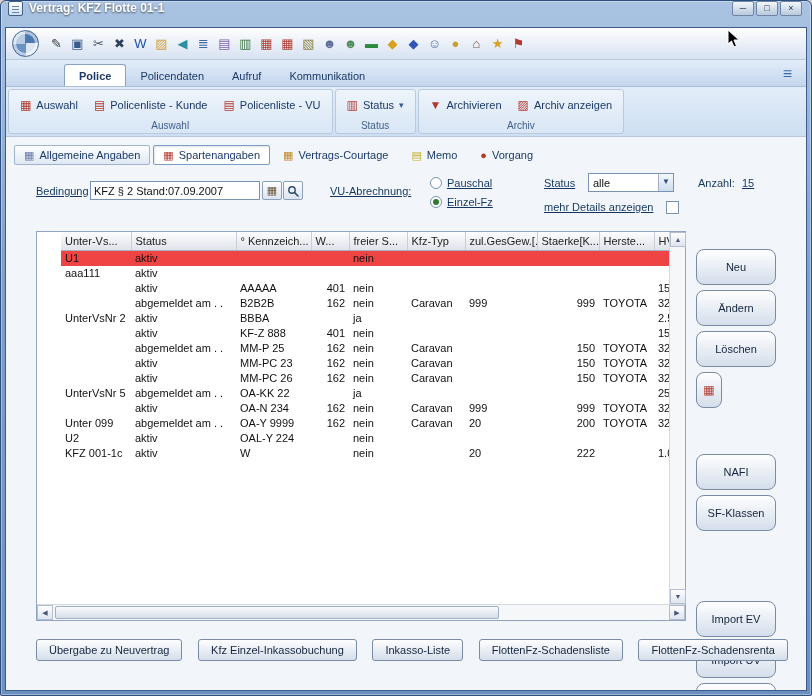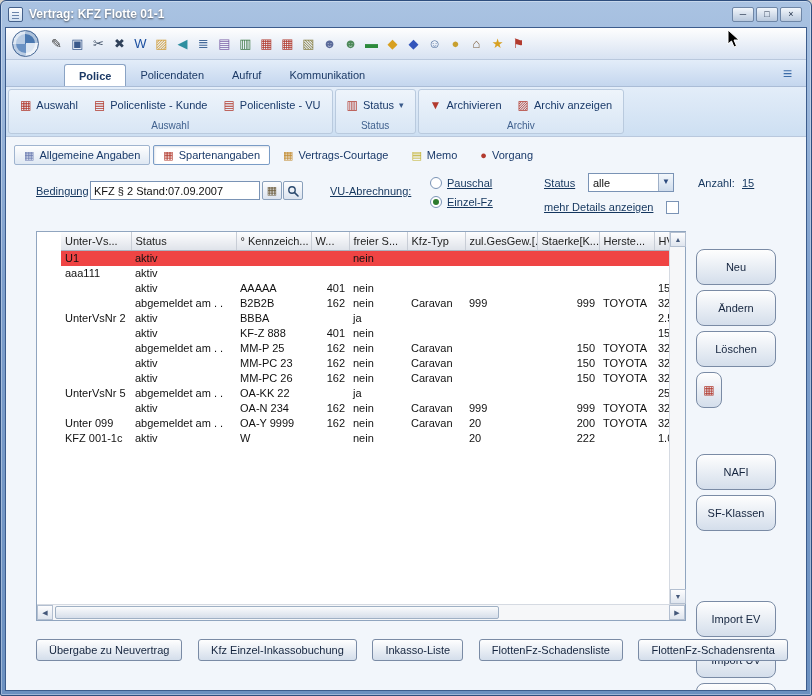--- a/index.html
+++ b/index.html
@@ -4,39 +4,39 @@
 <style>
   *{margin:0;padding:0;box-sizing:border-box;}
   html,body{width:812px;height:696px;overflow:hidden;}
   body{font-family:"Liberation Sans","DejaVu Sans",sans-serif;font-size:11px;background:#d8d4cc;cursor:default;}
 
   .window{position:absolute;left:0;top:0;width:812px;height:696px;
     background:linear-gradient(180deg,#aac3e2 0%,#7e9fcc 40%,#6b90c0 100%);
     border:1px solid #2e4e7e;border-radius:6px 6px 2px 2px;padding:0 4px 4px 4px;
     box-shadow:inset 0 0 0 1px rgba(255,255,255,.35);}
 
-  .titlebar{height:26px;display:flex;align-items:center;gap:6px;padding:0 3px;}
+  .titlebar{height:26px;display:flex;align-items:flex-start;gap:6px;padding:0 3px;}
   .title-icon{width:15px;height:15px;background:linear-gradient(#ffffff,#cfe0f2);border:1px solid #44608a;border-radius:2px;position:relative;}
   .title-icon:before{content:"";position:absolute;left:3px;top:4px;right:3px;height:1px;background:#6a85ab;box-shadow:0 3px 0 #6a85ab,0 6px 0 #6a85ab;}
   .title-text{color:#fff;font-weight:bold;font-size:12px;text-shadow:0 1px 2px rgba(0,0,0,.6);}
   .win-controls{margin-left:auto;display:flex;gap:2px;padding-right:2px;}
   .win-btn{width:22px;height:15px;font-size:9px;line-height:13px;text-align:center;color:#1c2c44;
     background:linear-gradient(#f2f6fb,#b9c9dd);border:1px solid #6e86a6;border-radius:2px;}
 
   .client{height:664px;background:#edf2f9;border:1px solid #3c5c8c;overflow:hidden;}
 
   .toolbar{height:32px;background:linear-gradient(#fefefe,#d7e2f2);border-bottom:1px solid #b9c8dd;display:flex;align-items:center;padding:2px 6px;}
   .logo{width:27px;height:27px;border-radius:50%;margin-right:8px;border:1px solid #4a6a96;
     background:conic-gradient(#4a78b0 0 90deg,#dbe6f3 90deg 180deg,#6a92c4 180deg 270deg,#b8cce4 270deg 360deg);
     box-shadow:inset 0 0 0 3px rgba(255,255,255,.55);}
   .toolbar-icons{display:flex;align-items:center;gap:2px;}
   .tbicon{width:19px;height:19px;font-size:13px;line-height:19px;text-align:center;border-radius:2px;}
 
   .tabstrip{height:27px;background:linear-gradient(#e3edf9,#c4d6ee);display:flex;align-items:flex-end;padding:0 10px 0 58px;border-bottom:1px solid #aabcd6;}
-  .tabs{display:flex;align-items:flex-start;}
+  .tabs{display:flex;align-items:flex-end;}
   .tab{padding:5px 14px 4px;color:#1c3a66;}
   .tab.active{background:#fff;border:1px solid #8aa3c4;border-bottom:none;border-radius:3px 3px 0 0;font-weight:bold;}
   .hamburger{margin-left:auto;color:#3c6ca8;font-size:16px;line-height:16px;padding:0 4px 4px 0;}
 
   .ribbon{height:50px;background:linear-gradient(#e3edf9,#cddff2);border-bottom:1px solid #b9c8dd;display:flex;align-items:stretch;padding:2px;gap:2px;}
   .rgroup{display:flex;flex-direction:column;border:1px solid #b9cade;border-radius:3px;background:linear-gradient(#eef4fb,#d8e6f5);}
   .rgroup-row{flex:1;display:flex;align-items:center;padding:1px 3px;}
   .rbtn{display:flex;align-items:center;gap:5px;padding:3px 8px;color:#1a3a6a;white-space:nowrap;}
   .ricon{font-size:12px;line-height:12px;}
   .rcaret{font-size:9px;color:#3a5a8a;}
@@ -415,20 +415,32 @@
                   <td>OA-Y 9999</td>
                   <td>162</td>
                   <td>nein</td>
                   <td>Caravan</td>
                   <td>20</td>
                   <td>200</td>
                   <td>TOYOTA</td>
                   <td>32</td>
                 </tr>
                 <tr>
+                  <td>U2</td>
+                  <td>aktiv</td>
+                  <td>OAL-Y 224</td>
+                  <td></td>
+                  <td>nein</td>
+                  <td></td>
+                  <td></td>
+                  <td></td>
+                  <td></td>
+                  <td></td>
+                </tr>
+                <tr>
                   <td>KFZ 001-1c</td>
                   <td>aktiv</td>
                   <td>W</td>
                   <td></td>
                   <td>nein</td>
                   <td></td>
                   <td>20</td>
                   <td>222</td>
                   <td></td>
                   <td>1.00</td>

